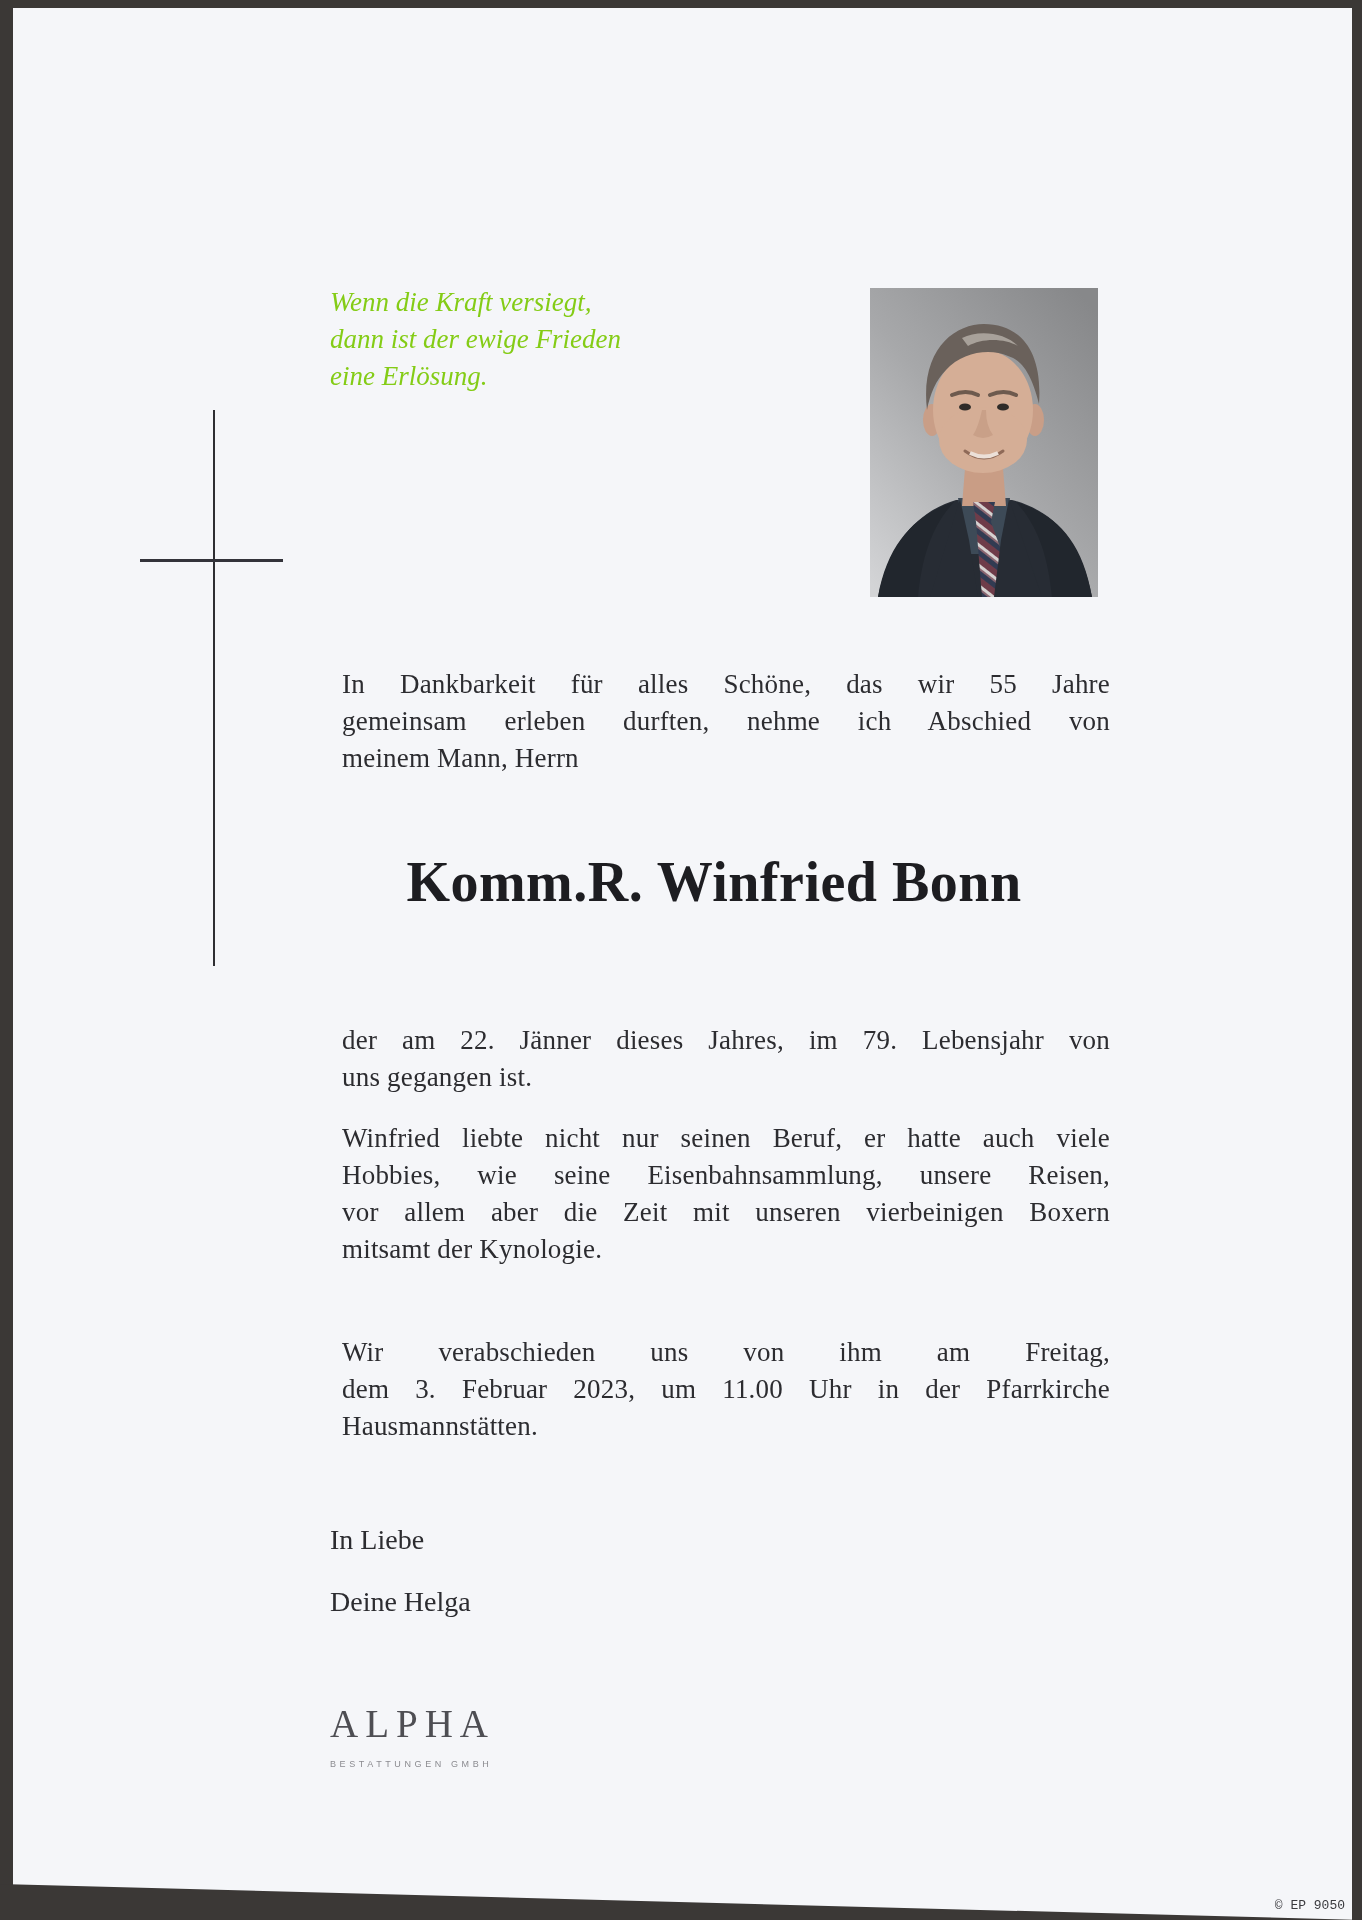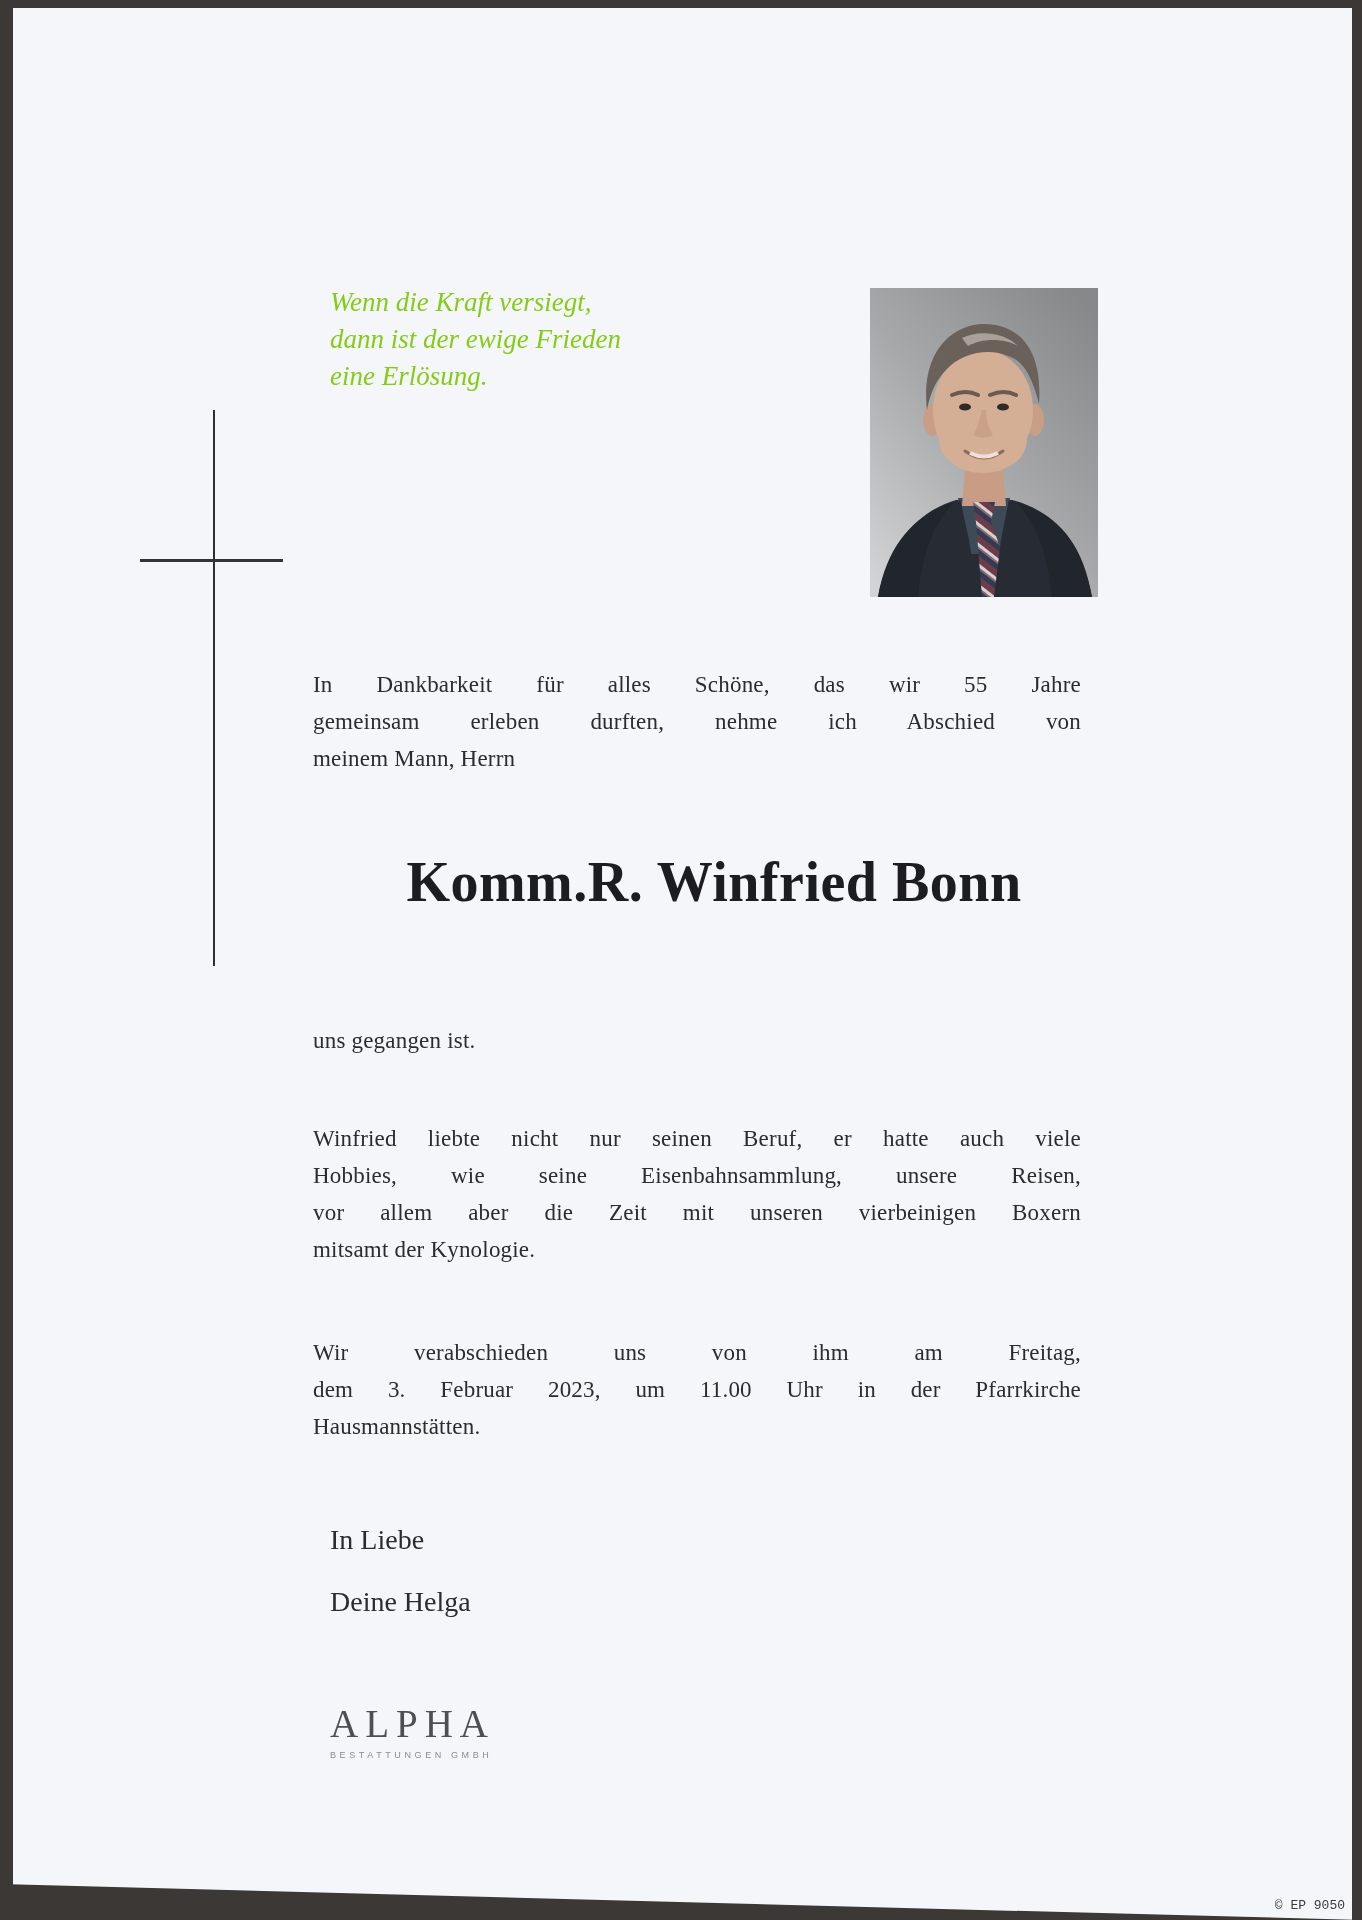--- a/index.html
+++ b/index.html
@@ -14,22 +14,22 @@
     position:absolute;left:13px;top:8px;width:1339px;height:1912px;
     background:#f5f6f9;
   }
   
   #bottom-skew{
     position:absolute;left:0;top:1884px;width:1362px;height:36px;
     background:#3b3836;
     clip-path:polygon(0 0, 100% 100%, 0 100%);
   }
   .para{
-    position:absolute;left:313px;width:768px;
-    font-size:23px;line-height:37px;color:#2c2c30;
+    position:absolute;left:342px;width:768px;
+    font-size:27px;line-height:37px;color:#2c2c30;
     letter-spacing:0.2px;
   }
   .tline{white-space:nowrap;}
   .just .tline{white-space:normal;text-align:justify;text-align-last:justify;}
   .just .tline-last{text-align-last:left;}
   #poem{
     position:absolute;left:330px;top:284px;width:480px;
     font-style:italic;font-size:27px;line-height:37px;color:#84cc16;
   }
   #deceased-name{
@@ -55,21 +55,21 @@
     position:absolute;left:870px;top:288px;width:228px;height:309px;
   }
   #funeral-home-logo{
     position:absolute;left:330px;top:1704px;width:850px;
   }
   #logo-title{
     font-size:39px;line-height:40px;letter-spacing:7px;color:#4e4e53;
     font-family:"Liberation Serif", serif;
   }
   #logo-subtitle{
-    margin-top:6px;font-size:9px;letter-spacing:3.6px;color:#8b8b90;
+    margin-top:15px;font-size:9px;letter-spacing:3.6px;color:#8b8b90;
     font-family:"Liberation Sans", sans-serif;
   }
   #copyright-code{
     position:absolute;left:1145px;top:1898px;width:200px;text-align:right;
     font-size:13px;color:#3a3a3e;
     font-family:Liberation Mono, monospace;
   }
 </style>
 </head>
 <body>
@@ -142,20 +142,21 @@
 
   <div class="para just" style="top:666px">
       <div class="tline">In Dankbarkeit für alles Schöne, das wir 55 Jahre</div>
       <div class="tline">gemeinsam erleben durften, nehme ich Abschied von</div>
       <div class="tline tline-last">meinem Mann, Herrn</div>
     </div>
 
   <div id="deceased-name">Komm.R. Winfried Bonn</div>
 
   <div class="para just" style="top:1022px">
+      <div class="tline">der am 22. Jänner dieses Jahres, im 79. Lebensjahr von</div>
       <div class="tline tline-last">uns gegangen ist.</div>
     </div>
 
   <div class="para just" style="top:1120px">
       <div class="tline">Winfried liebte nicht nur seinen Beruf, er hatte auch viele</div>
       <div class="tline">Hobbies, wie seine Eisenbahnsammlung, unsere Reisen,</div>
       <div class="tline">vor allem aber die Zeit mit unseren vierbeinigen Boxern</div>
       <div class="tline tline-last">mitsamt der Kynologie.</div>
     </div>
 

